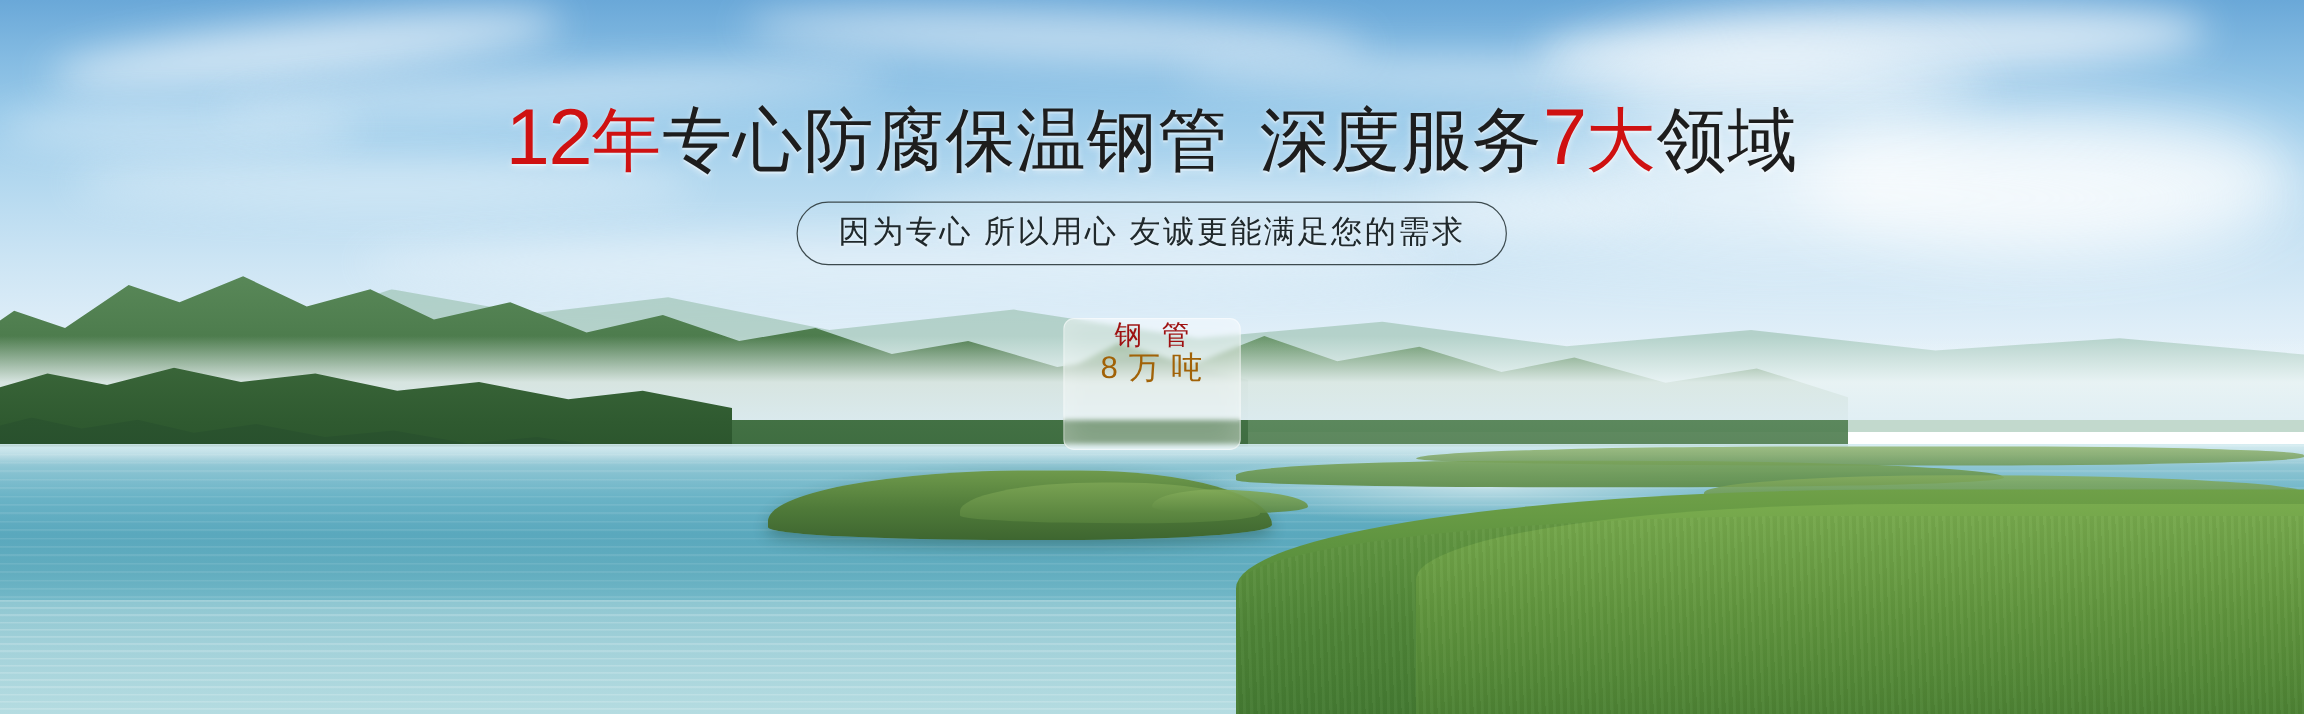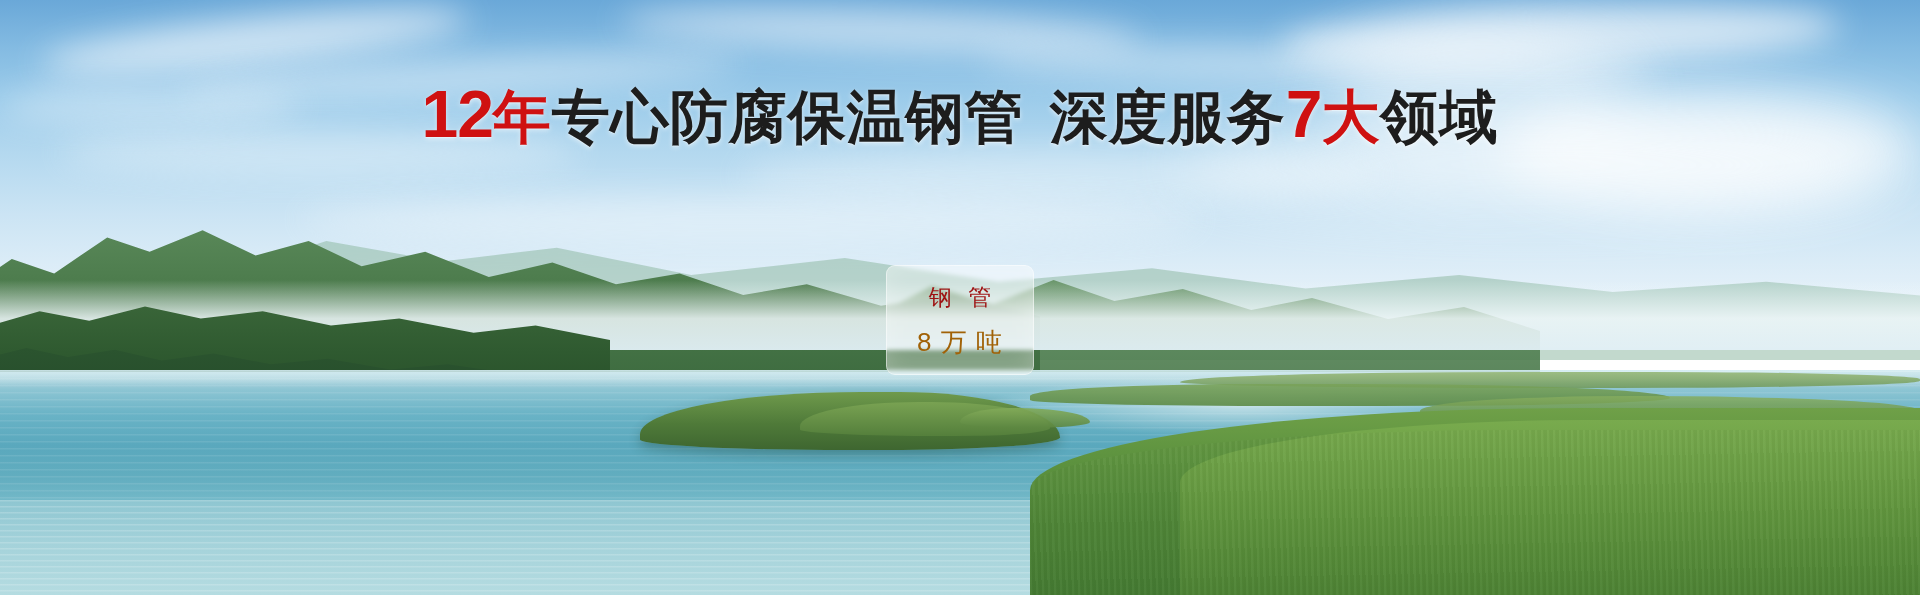--- a/index.html
+++ b/index.html
@@ -207,21 +207,21 @@
 
   
   .headline {
     position: absolute;
     left: 0; right: 0;
     top: 82px;
     text-align: center;
     white-space: nowrap;
     font-size: 58px;
     line-height: 64px;
-    font-weight: bold;
+    font-weight: normal;
     letter-spacing: 1px;
     color: #1d1d1d;
     text-shadow: 0 2px 5px rgba(255,255,255,.55), 0 1px 0 rgba(255,255,255,.35);
   }
   .headline .accent { color: #cf1111; }
   .headline .num {
     font-size: 66px;
     letter-spacing: -1px;
   }
   .headline .gap { display: inline-block; width: 26px; }
@@ -256,22 +256,22 @@
   .stat-card {
     width: 148px;
     height: 110px;
     border-radius: 9px;
     background: rgba(255,255,255,0.34);
     border: 1px solid rgba(255,255,255,0.55);
     backdrop-filter: blur(2px);
     display: flex;
     flex-direction: column;
     align-items: center;
-    justify-content: center;
-    gap: 18px;
+    justify-content: flex-start;
+    gap: 0;
     box-shadow: inset 0 0 24px rgba(255,255,255,.22);
   }
   .stat-label {
     font-size: 23px;
     line-height: 26px;
     color: #9e1111;
     letter-spacing: 5px;
     text-indent: 5px;
     font-weight: normal;
   }
@@ -335,20 +335,21 @@
     <div class="grass-field-2"></div>
     <div class="grass-texture"></div>
   </div>
 
   <div class="content">
 
     <div class="headline">
       <span class="accent num">12</span><span class="accent">年</span><span>专心防腐保温钢管</span><span class="gap"></span><span>深度服务</span><span class="accent num">7</span><span class="accent">大</span><span>领域</span>
     </div>
 
+    <div class="subtitle-pill">因为专心 所以用心  友诚更能满足您的需求</div>
 
     <div class="stats">
 
       <div class="stat-card">
         <div class="stat-label">钢 管</div>
         <div class="stat-value"><span>8 万 吨</span><span class="sup"></span></div>
       </div>
 
 
 

